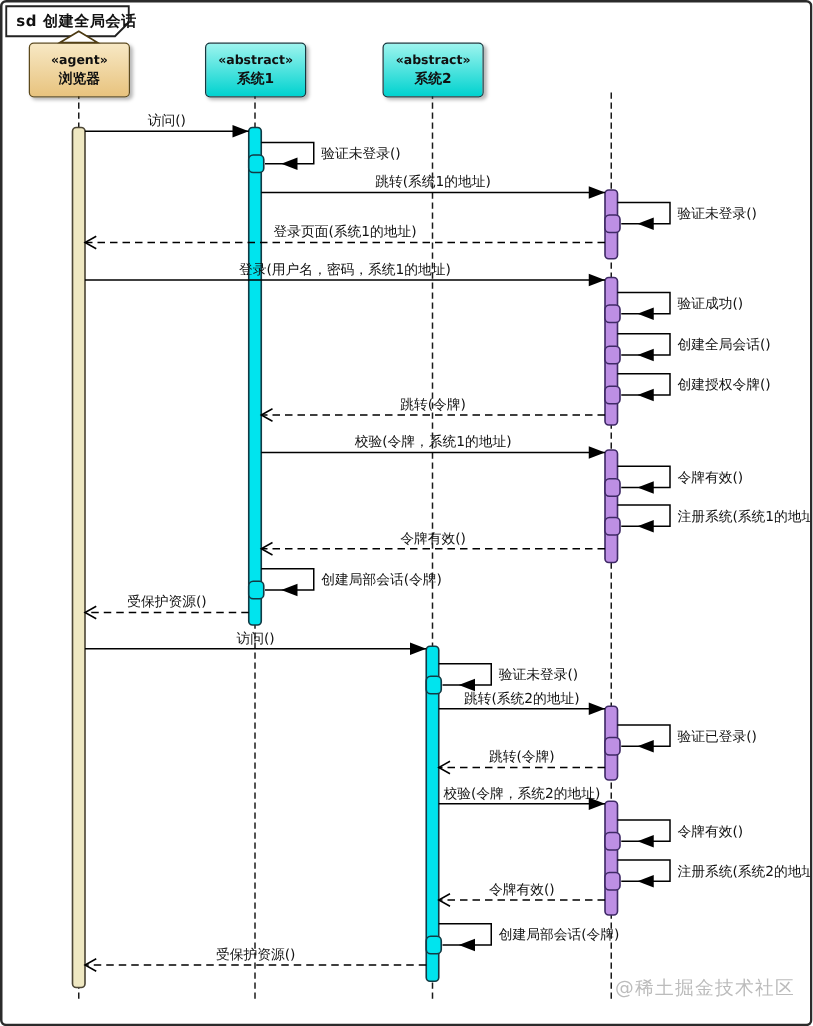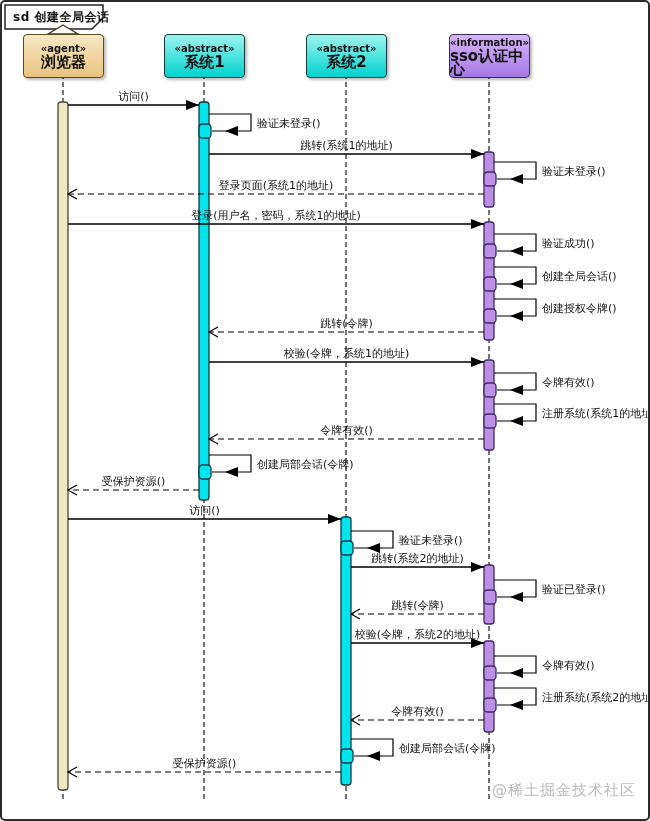--- a/index.html
+++ b/index.html
@@ -13,21 +13,21 @@
     position:absolute;left:11px;top:7px;font-size:12px;font-weight:bold;color:#111;
     letter-spacing:0.5px;white-space:nowrap;
   }
   .head{
     position:absolute;top:32px;width:81px;height:44px;box-sizing:border-box;
     border:1.4px solid #333;border-radius:4px;display:flex;flex-direction:column;
     align-items:center;justify-content:center;gap:1px;
     box-shadow:2px 2px 3px rgba(0,0,0,0.28);z-index:2;
   }
   .head .stereo{font-size:10px;font-weight:bold;color:#101010;line-height:12px;}
-  .head .hname{font-size:15px;font-weight:bold;color:#101010;line-height:13px;}
+  .head .hname{font-size:11px;font-weight:bold;color:#101010;line-height:13px;}
   .head-browser{left:21px;background:linear-gradient(#f7e8c4,#e8c37e);border-color:#5d4a1c;}
   .head-system1{left:162px;background:linear-gradient(#9df4ee,#00d2cf);border-color:#14383f;}
   .head-system2{left:304px;background:linear-gradient(#9df4ee,#00d2cf);border-color:#14383f;}
   .head-sso{left:447px;background:linear-gradient(#d7b4f8,#a678e6);border-color:#3c2a63;}
   .watermark{
     position:absolute;right:12px;top:779px;font-size:15px;color:#bcbcbc;
     letter-spacing:1px;z-index:3;white-space:nowrap;margin-left:10px;
   }
 </style>
 </head>
@@ -152,19 +152,15 @@
     <span class="hname">浏览器</span>
   </div>
   <div class="head head-system1">
     <span class="stereo">«abstract»</span>
     <span class="hname">系统1</span>
   </div>
   <div class="head head-system2">
     <span class="stereo">«abstract»</span>
     <span class="hname">系统2</span>
   </div>
-  <div class="head head-sso">
-    <span class="stereo">«information»</span>
-    <span class="hname">sso认证中心</span>
-  </div>
 
   <div class="watermark">@稀土掘金技术社区</div>
 </div>
 
 </body></html>

